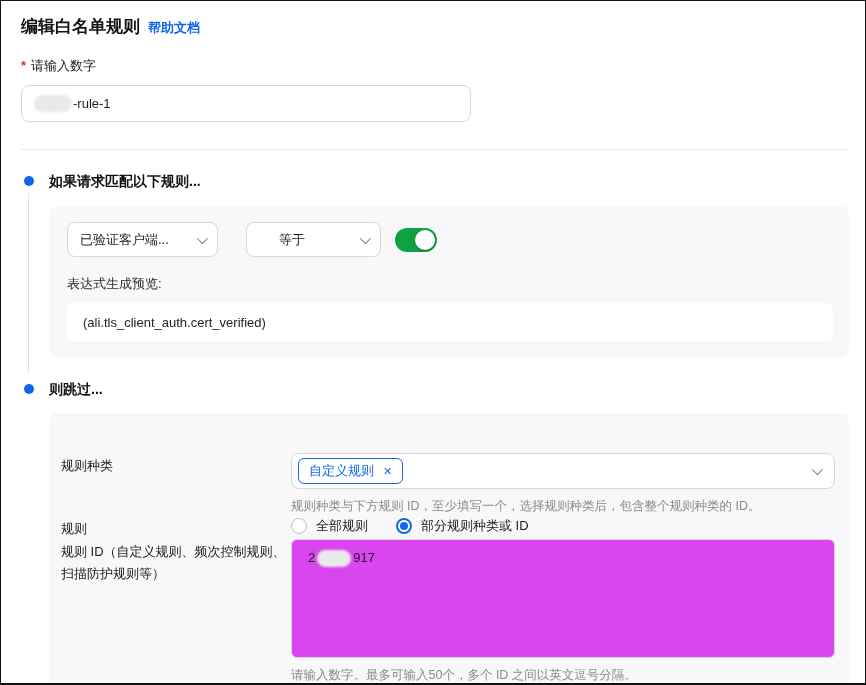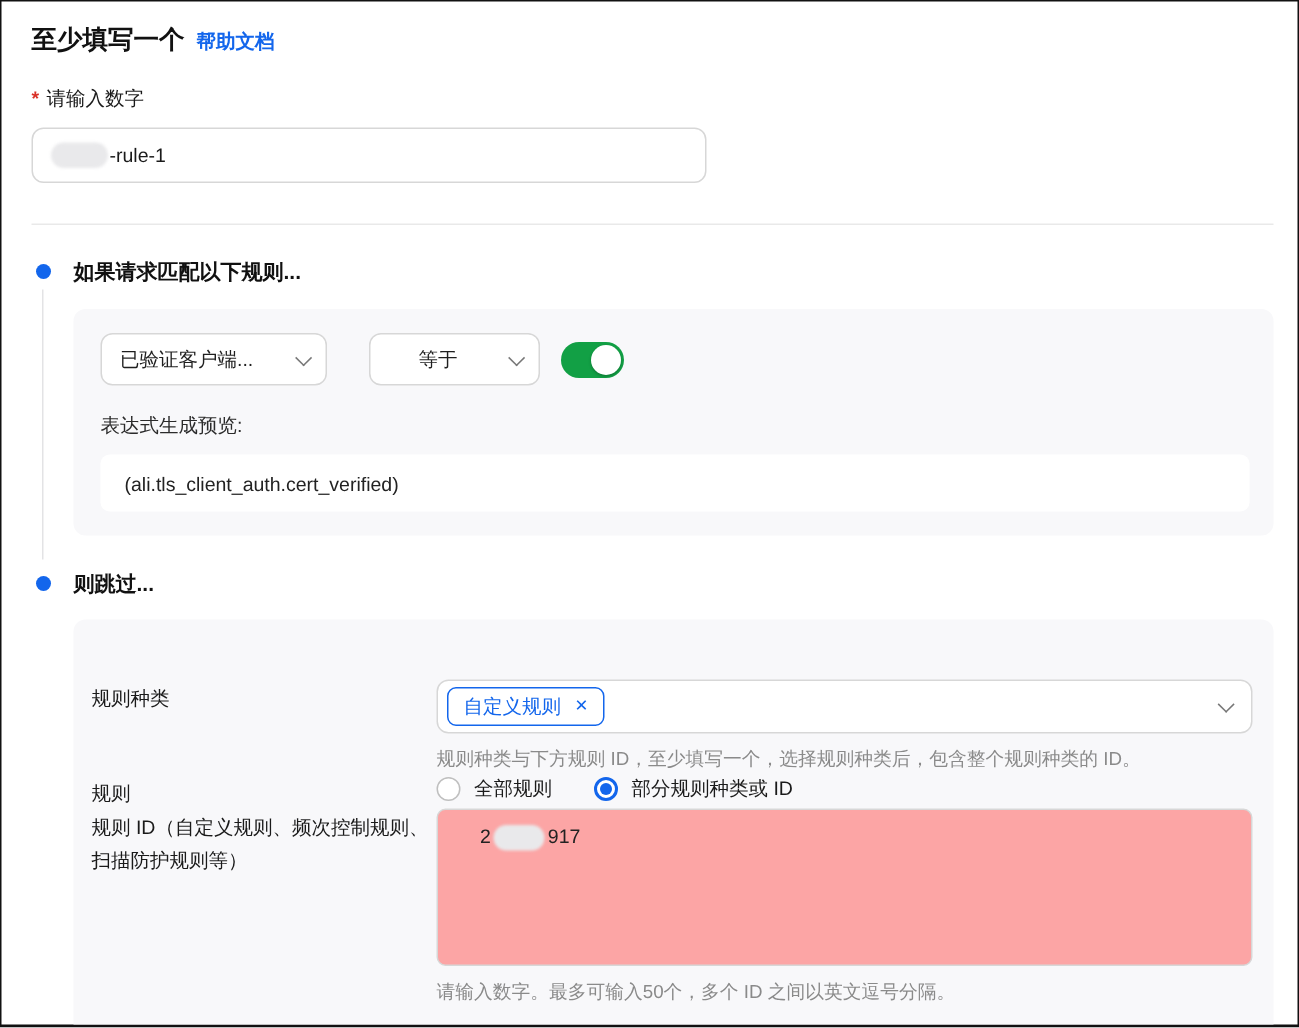--- a/index.html
+++ b/index.html
@@ -54,21 +54,21 @@
   
   .panel { background:var(--panel,#f8f8fa); border-radius:8px; }
   .panel1 { margin-top:15px; padding:16px 16px 16px 18px; }
   .cond-row { display:flex; align-items:center; }
   .select-box {
     height:35px; background:#fff; border:1px solid var(--border,#d7d7d7);
     border-radius:8px; display:flex; align-items:center;
     padding:0 12px; cursor:pointer; color:#1f1f1f;
   }
   .select-field { width:151px; margin-right:28px; }
-  .select-op { width:114px; margin-right:14px;padding-left:32px; }
+  .select-op { width:135px; margin-right:14px;padding-left:32px; }
   .select-box .sel-text { flex:1; white-space:nowrap; overflow:hidden; }
   .chev {
     display:inline-block; width:8px; height:8px;
     border-right:1.6px solid #777; border-bottom:1.6px solid #777;
     transform:rotate(45deg) translateY(-2px); margin-left:8px; flex-shrink:0;
   }
   .toggle {
     width:42px; height:24px; border-radius:12px;
     background:var(--toggle-on,#12a045); position:relative; cursor:pointer; flex-shrink:0;
   }
@@ -114,31 +114,31 @@
   .tag-select .spacer { flex:1; }
   .tag {
     height:26px; display:flex; align-items:center; gap:9px;
     border:1px solid var(--accent,#1366ec); border-radius:6px;
     padding:0 10px; color:var(--accent,#1366ec); background:#fff;
   }
   .tag-close { font-size:11px; line-height:1; cursor:pointer; color:var(--accent,#1366ec); }
   .helper { margin-top:8px; color:var(--helper,#8a8a8a); font-size:12.5px; line-height:1.5; }
   
   .ta {
-    height:105px; background:#fca5a5; border:1px solid var(--border,#d7d7d7);
-    border-radius:6px; padding:10px 28px; cursor:text; color:#222;
+    height:119px; background:#d946ef; border:1px solid var(--border,#d7d7d7);
+    border-radius:6px; padding:10px 16px; cursor:text; color:#222;
   }
 </style>
 </head>
 <body>
 
 <div class="page">
 
   <div class="hdr">
-    <span class="title">至少填写一个</span>
+    <span class="title">编辑白名单规则</span>
     <a class="help-link">帮助文档</a>
   </div>
 
   <div class="field-label-row">
     <span class="req">*</span><span>请输入数字</span>
   </div>
   <div class="name-input">
     <span class="redact w38"></span>
     <span>-rule-1</span>
   </div>

